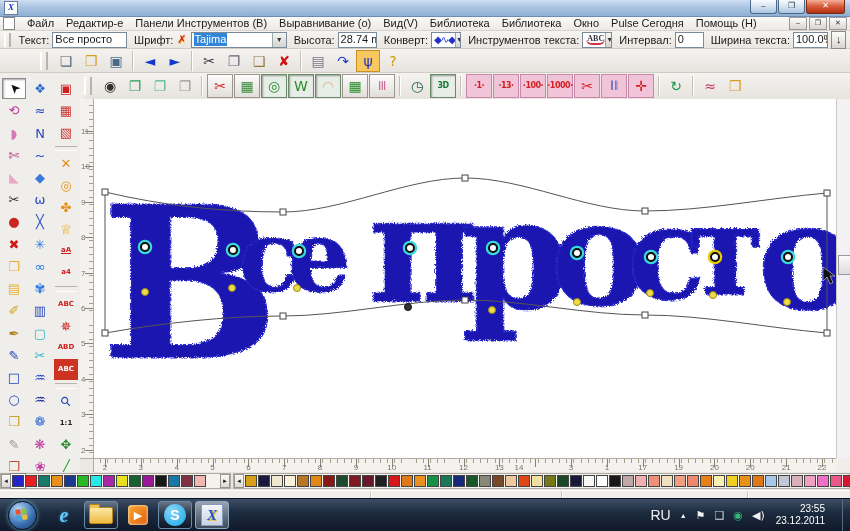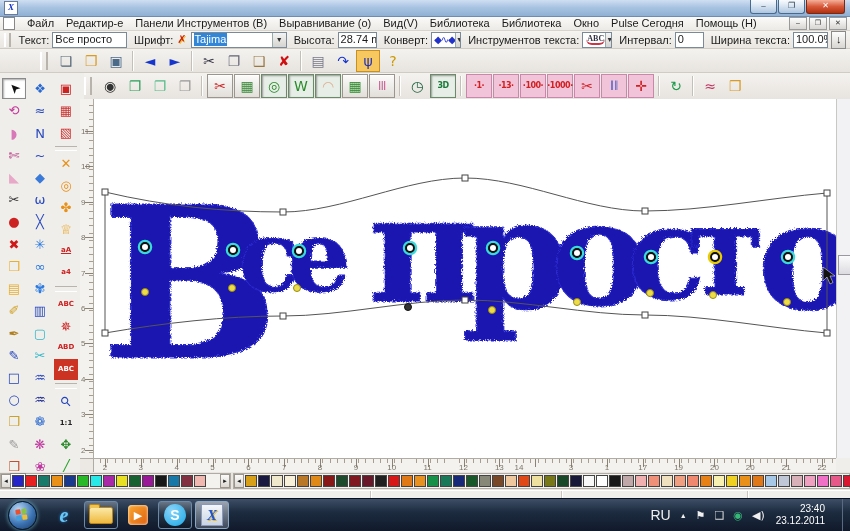--- a/index.html
+++ b/index.html
@@ -720,20 +720,20 @@
     <div class="tray">
       <span class="lang">RU</span>
       <span class="up">▲</span>
       <span id="tray-icons" style="display:flex;gap:9px;align-items:center">
           <span class="trayico" style="color: rgb(240, 240, 240);">⚑</span>
           <span class="trayico" style="color: rgb(216, 216, 216);">❑</span>
           <span class="trayico" style="color: rgb(56, 184, 120);">◉</span>
           <span class="trayico" style="color: rgb(240, 240, 240);">◀)</span>
         </span>
       <span class="clock">
-        <span>23:40</span><br>
+        <span>23:55</span><br>
         <span>23.12.2011</span>
       </span>
       <span class="showdesk"></span>
     </div>
   </div>
 
 </div>
 
 </body></html>

